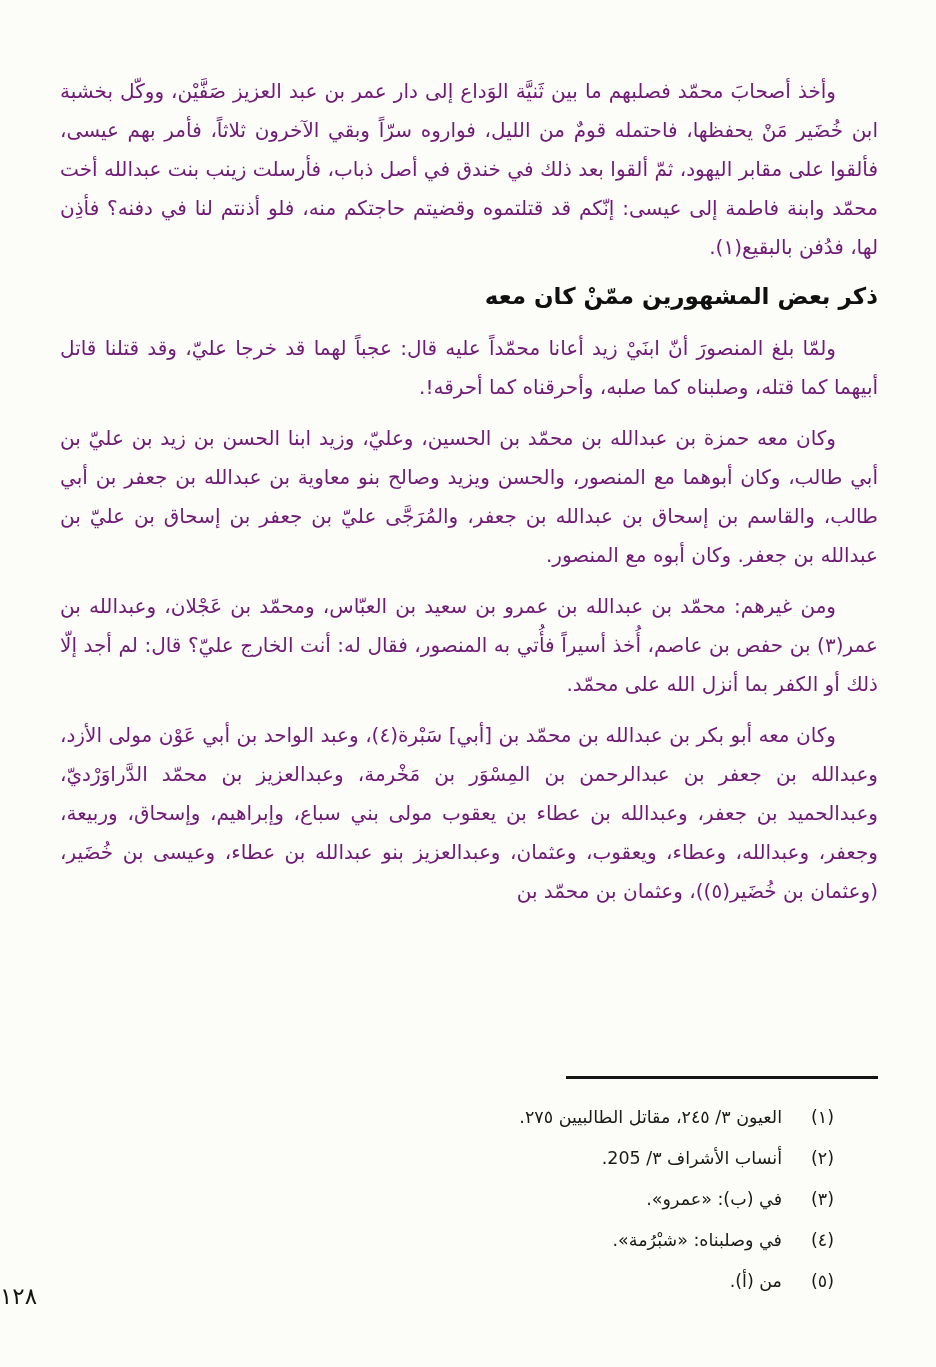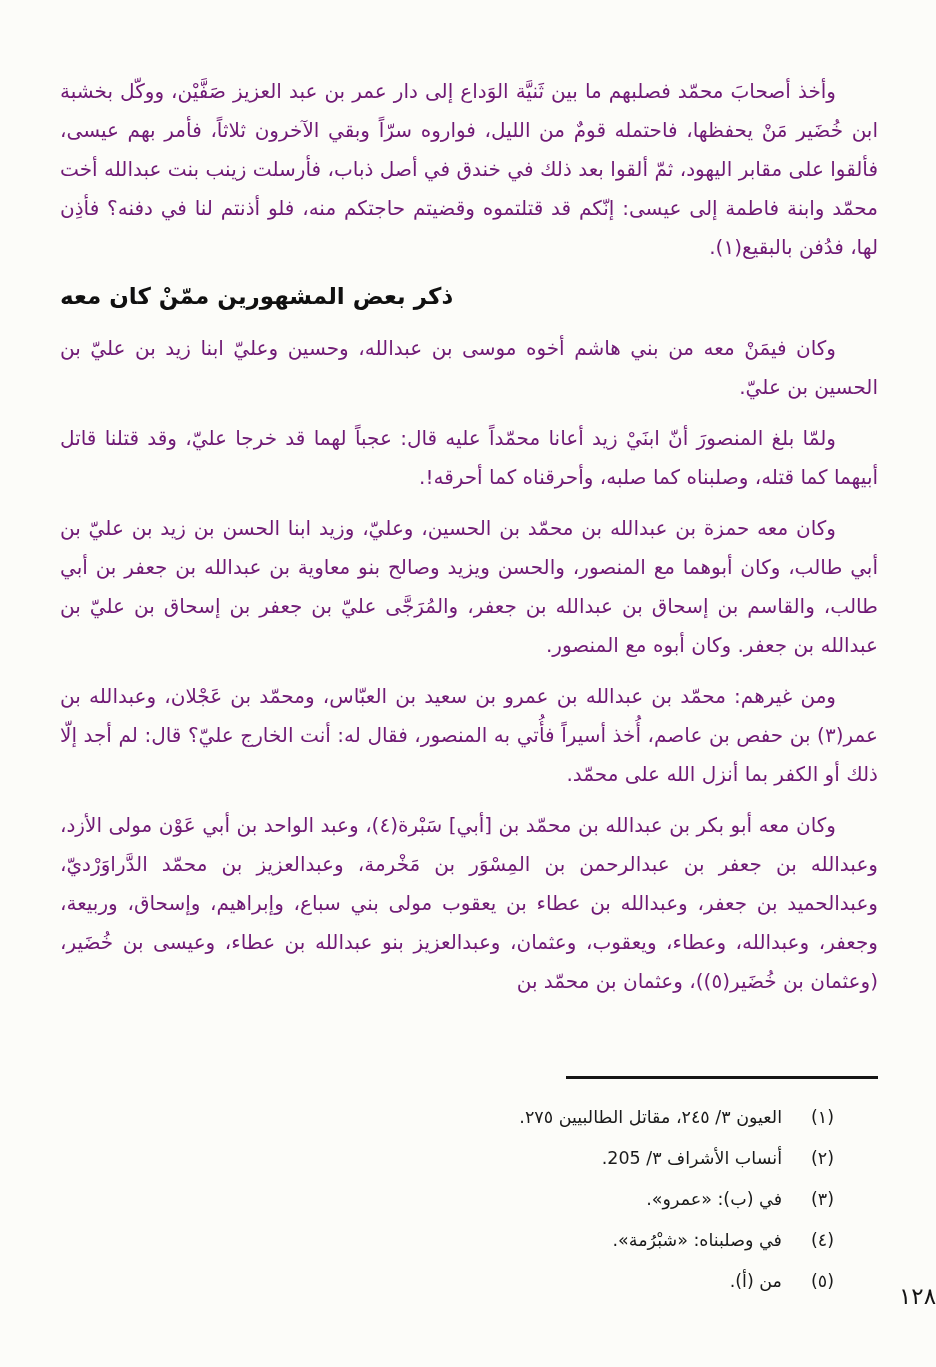--- a/index.html
+++ b/index.html
@@ -33,21 +33,21 @@
     line-height: 39px;
     text-align: justify;
     text-indent: 42px;
     margin-bottom: 12px;
     color: #701a75;
   }
 
   h2.section-heading {
     font-size: 23px;
     font-weight: bold;
-    text-align: left;
+    text-align: right;
     margin: 16px 0 20px 0;
     color: #101010;
   }
 
   .footnotes-area {
     position: absolute;
     top: 1076px;
     right: 58px;
     left: 60px;
     direction: rtl;
@@ -78,37 +78,36 @@
   .fn-text {
     flex: 1 1 auto;
     margin-top: 8px;
   }
 
   .page-number {
     position: absolute;
     bottom: 58px;
     left: 0;
     right: 0;
-    text-align: right;
+    text-align: left;
     font-size: 23px;
     color: #141414;
     letter-spacing: 1px;
   }
 </style>
 </head>
 <body>
 
 <div class="page">
 
   <div class="content">
     <p class="para">وأخذ أصحابَ محمّد فصلبهم ما بين ثَنيَّة الوَداع إلى دار عمر بن عبد العزيز صَفَّيْن، ووكّل بخشبة ابن خُضَير مَنْ يحفظها، فاحتمله قومٌ من الليل، فواروه سرّاً وبقي الآخرون ثلاثاً، فأمر بهم عيسى، فألقوا على مقابر اليهود، ثمّ ألقوا بعد ذلك في خندق في أصل ذباب، فأرسلت زينب بنت عبدالله أخت محمّد وابنة فاطمة إلى عيسى: إنّكم قد قتلتموه وقضيتم حاجتكم منه، فلو أذنتم لنا في دفنه؟ فأذِن لها، فدُفن بالبقيع(١).</p>
 
     <h2 class="section-heading">ذكر بعض المشهورين ممّنْ كان معه</h2>
 
-    <p class="para">وكان فيمَنْ معه من بني هاشم أخوه موسى بن عبدالله، وحسين وعليّ ابنا زيد بن عليّ بن الحسين بن عليّ.</p>
     <p class="para">ولمّا بلغ المنصورَ أنّ ابنَيْ زيد أعانا محمّداً عليه قال: عجباً لهما قد خرجا عليّ، وقد قتلنا قاتل أبيهما كما قتله، وصلبناه كما صلبه، وأحرقناه كما أحرقه!.</p>
     <p class="para">وكان معه حمزة بن عبدالله بن محمّد بن الحسين، وعليّ، وزيد ابنا الحسن بن زيد بن عليّ بن أبي طالب، وكان أبوهما مع المنصور، والحسن ويزيد وصالح بنو معاوية بن عبدالله بن جعفر بن أبي طالب، والقاسم بن إسحاق بن عبدالله بن جعفر، والمُرَجَّى عليّ بن جعفر بن إسحاق بن عليّ بن عبدالله بن جعفر. وكان أبوه مع المنصور.</p>
     <p class="para">ومن غيرهم: محمّد بن عبدالله بن عمرو بن سعيد بن العبّاس، ومحمّد بن عَجْلان، وعبدالله بن عمر(٣) بن حفص بن عاصم، أُخذ أسيراً فأُتي به المنصور، فقال له: أنت الخارج عليّ؟ قال: لم أجد إلّا ذلك أو الكفر بما أنزل الله على محمّد.</p>
     <p class="para">وكان معه أبو بكر بن عبدالله بن محمّد بن [أبي] سَبْرة(٤)، وعبد الواحد بن أبي عَوْن مولى الأزد، وعبدالله بن جعفر بن عبدالرحمن بن المِسْوَر بن مَخْرمة، وعبدالعزيز بن محمّد الدَّراوَرْديّ، وعبدالحميد بن جعفر، وعبدالله بن عطاء بن يعقوب مولى بني سباع، وإبراهيم، وإسحاق، وربيعة، وجعفر، وعبدالله، وعطاء، ويعقوب، وعثمان، وعبدالعزيز بنو عبدالله بن عطاء، وعيسى بن خُضَير، (وعثمان بن خُضَير(٥))، وعثمان بن محمّد بن</p>
   </div>
 
   <div class="footnotes-area">
     <div class="fn-separator"></div>
 
     <div class="footnote-row">

